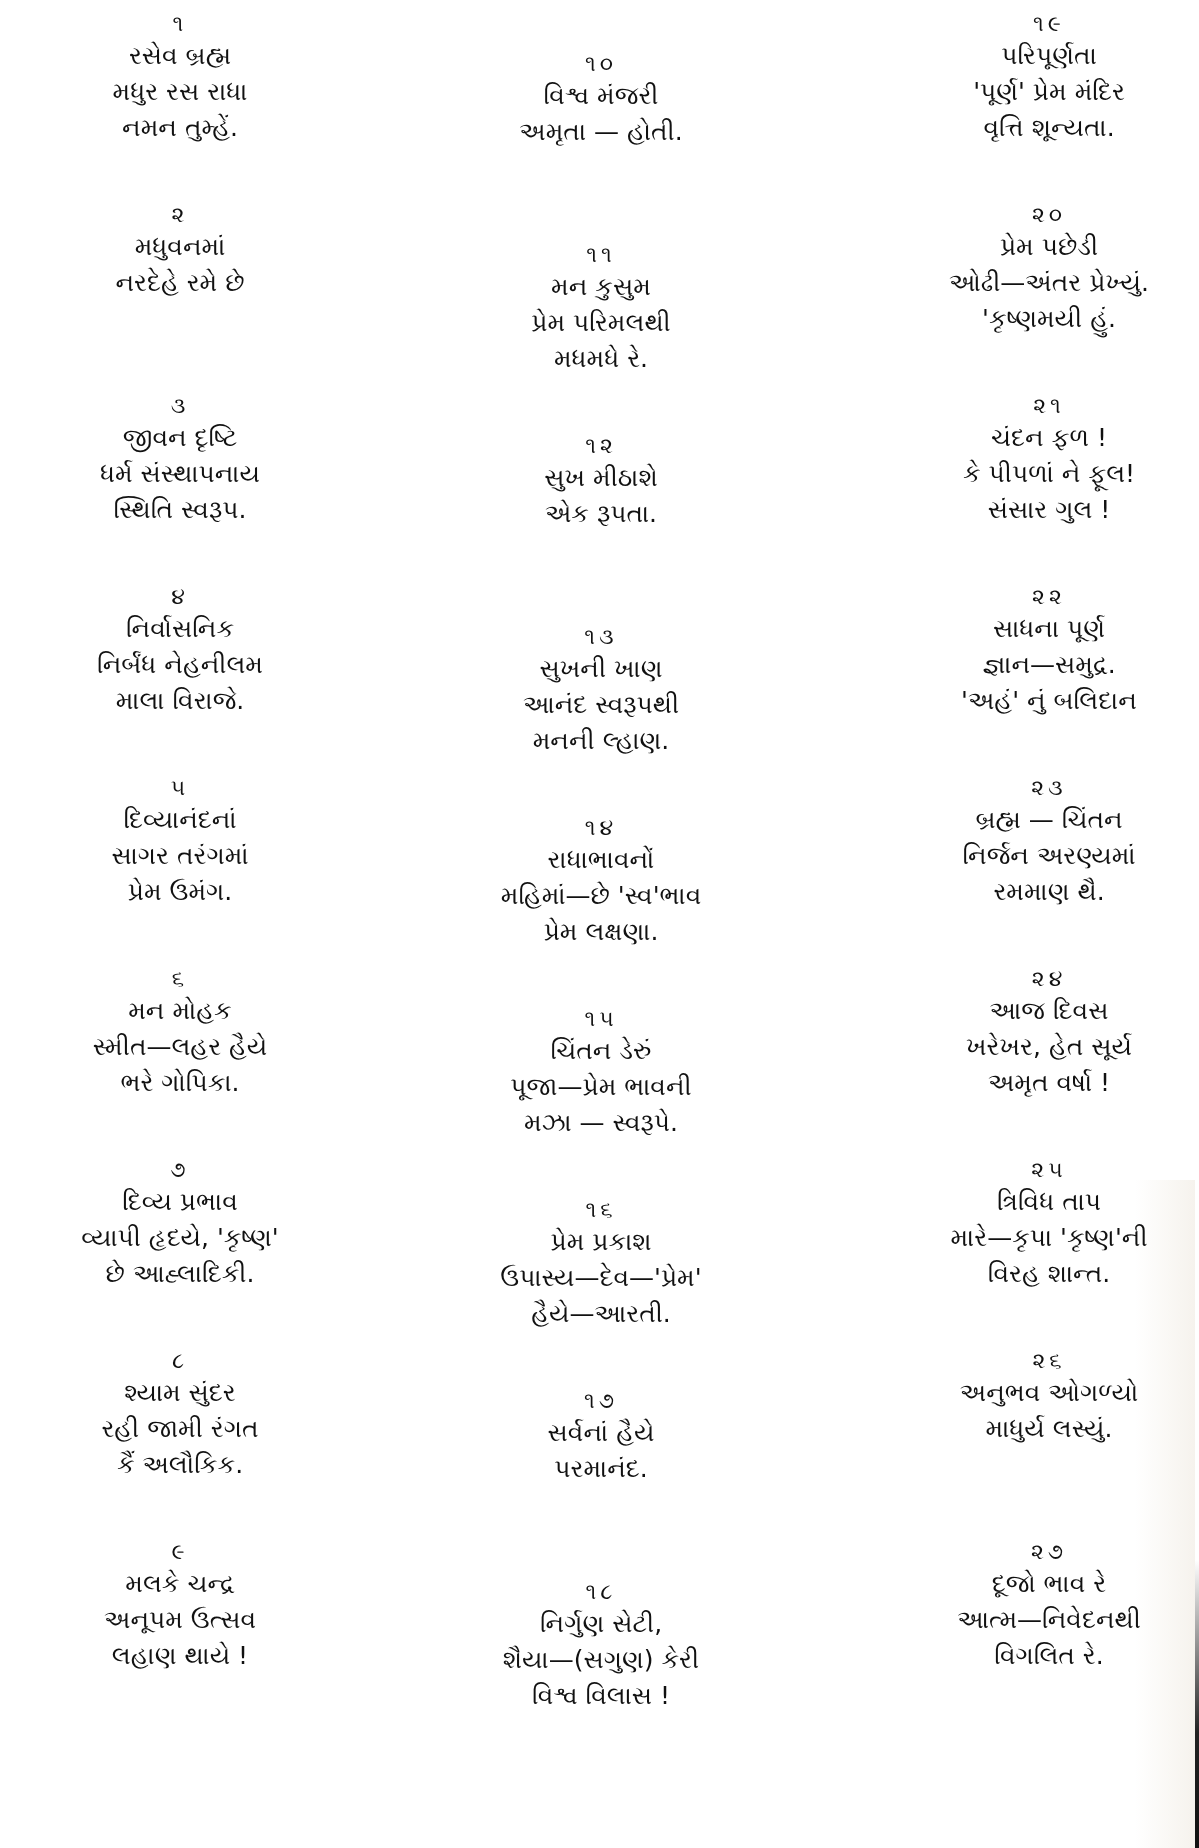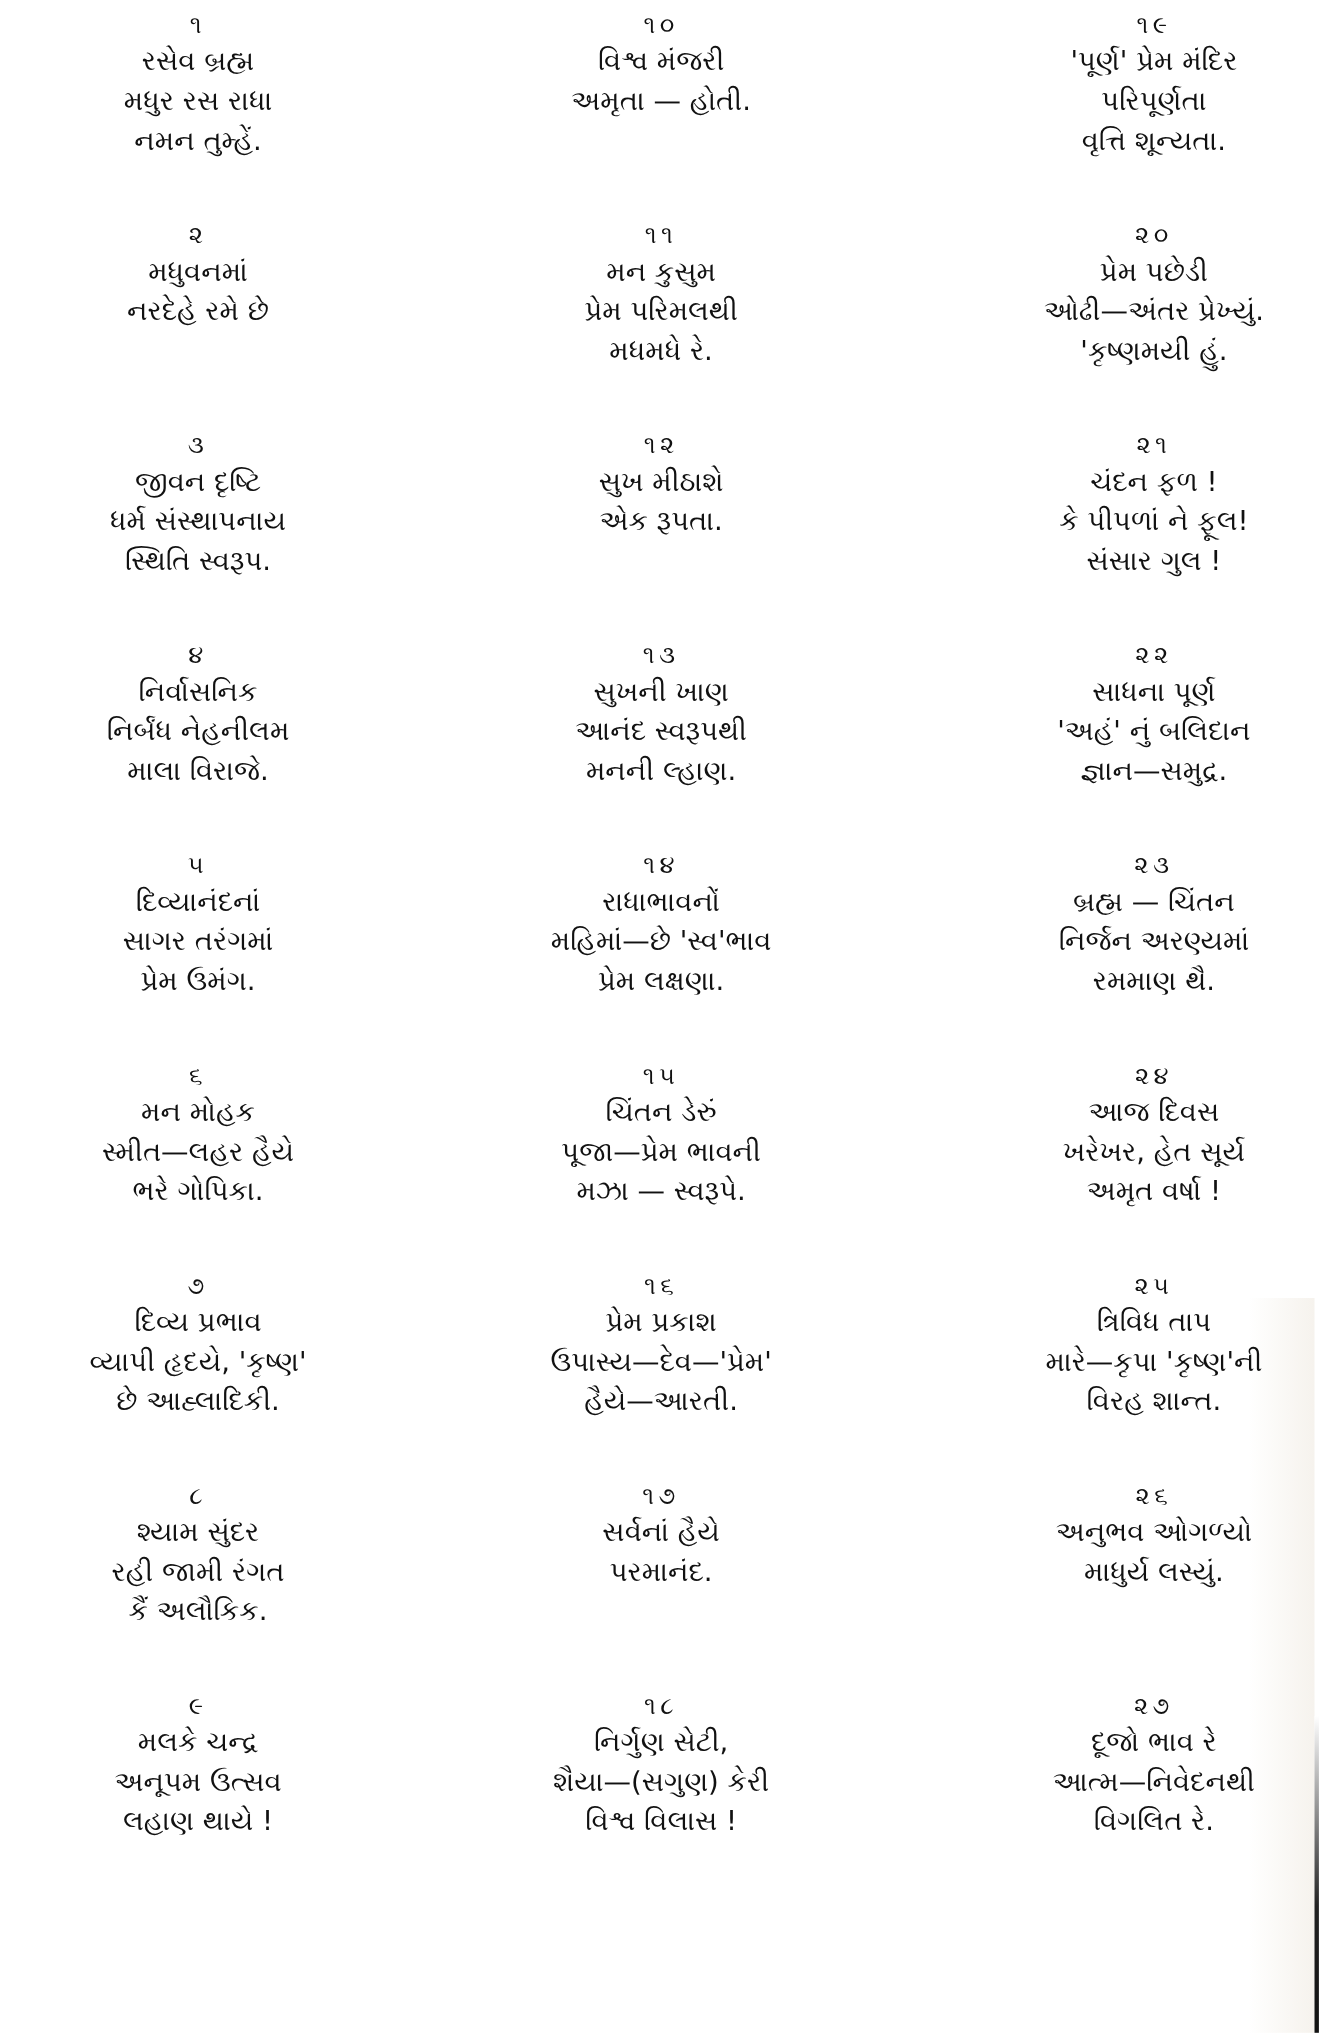--- a/index.html
+++ b/index.html
@@ -46,21 +46,21 @@
       width: 1199px;
       display: grid;
       grid-template-columns: 393px 393px 393px;
       column-gap: 0;
     }
     .column {
       display: flex;
       flex-direction: column;
     }
     .column.col-1 { padding-left: 0; }
-    .column.col-2 { padding-left: 78px; }
+    .column.col-2 { padding-left: 78px; margin-top: 40px; }
     .column.col-3 { padding-left: 133px; }
     .verse {
       height: 191px;
       box-sizing: border-box;
       padding-top: 10px;
       text-align: center;
       width: 260px;
     }
     .column.col-1 .verse { margin-left: 50px; }
     .verse-number {
@@ -193,41 +193,41 @@
           <div class="verse-number">૧૮</div>
           <div class="verse-line">નિર્ગુણ સેટી,</div>
           <div class="verse-line">શૈયા—(સગુણ) કેરી</div>
           <div class="verse-line">વિશ્વ વિલાસ !</div>
         </div>
       </div>
 
     <div class="column col-3" id="col-2">
         <div class="verse">
           <div class="verse-number">૧૯</div>
+          <div class="verse-line">પરિપૂર્ણતા</div>
           <div class="verse-line">'પૂર્ણ' પ્રેમ મંદિર</div>
-          <div class="verse-line">પરિપૂર્ણતા</div>
           <div class="verse-line">વૃત્તિ શૂન્યતા.</div>
         </div>
         <div class="verse">
           <div class="verse-number">૨૦</div>
           <div class="verse-line">પ્રેમ પછેડી</div>
           <div class="verse-line">ઓઢી—અંતર પ્રેખ્યું.</div>
           <div class="verse-line">'કૃષ્ણમયી હું.</div>
         </div>
         <div class="verse">
           <div class="verse-number">૨૧</div>
           <div class="verse-line">ચંદન ફળ !</div>
           <div class="verse-line">કે પીપળાં ને ફૂલ!</div>
           <div class="verse-line">સંસાર ગુલ !</div>
         </div>
         <div class="verse">
           <div class="verse-number">૨૨</div>
           <div class="verse-line">સાધના પૂર્ણ</div>
+          <div class="verse-line">જ્ઞાન—સમુદ્ર.</div>
           <div class="verse-line">'અહં' નું બલિદાન</div>
-          <div class="verse-line">જ્ઞાન—સમુદ્ર.</div>
         </div>
         <div class="verse">
           <div class="verse-number">૨૩</div>
           <div class="verse-line">બ્રહ્મ — ચિંતન</div>
           <div class="verse-line">નિર્જન અરણ્યમાં</div>
           <div class="verse-line">રમમાણ થૈ.</div>
         </div>
         <div class="verse">
           <div class="verse-number">૨૪</div>
           <div class="verse-line">આજ દિવસ</div>

